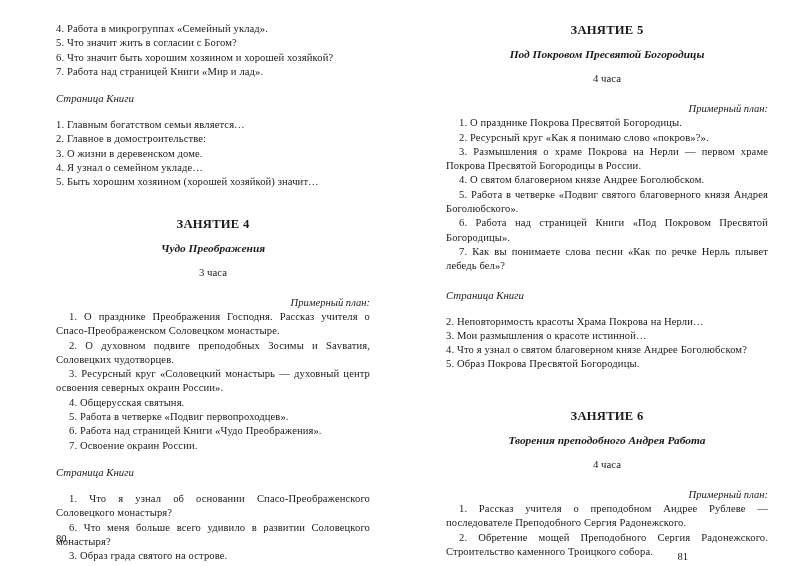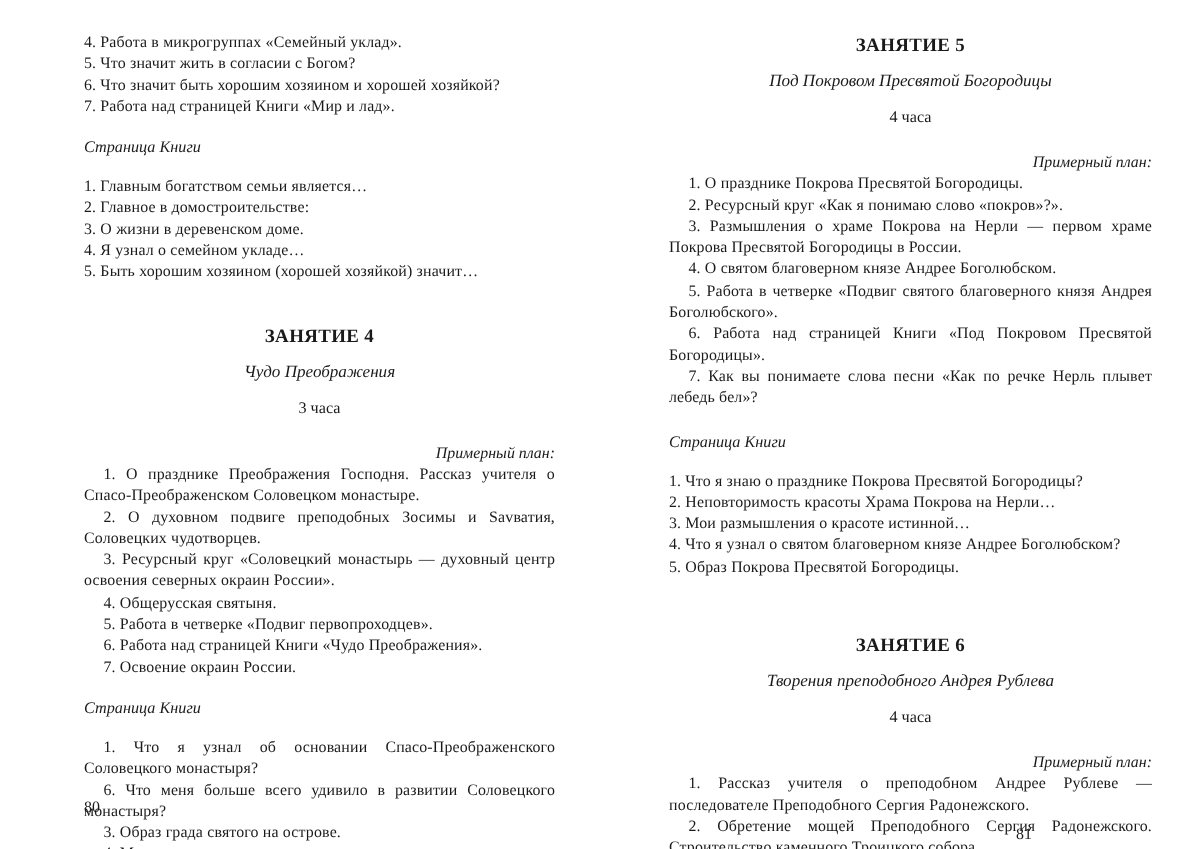--- a/index.html
+++ b/index.html
@@ -56,21 +56,21 @@
   .h-zanyatie {
     font-size: 12.6px;
     font-weight: bold;
     text-align: center;
     letter-spacing: 0.02em;
     margin: 0;
     line-height: 16px;
   }
   .h-title {
     font-size: 11.4px;
-    font-weight: normal;
+    font-weight: bold;
     font-style: italic;
     text-align: center;
     margin: 0;
     line-height: 16px;
   }
   .h-hours {
     font-size: 10.8px;
     font-weight: normal;
     text-align: center;
     margin: 0;
@@ -185,32 +185,31 @@
         <p class="line">5. Работа в четверке «Подвиг святого благоверного князя Андрея Боголюбского».</p>
         <p class="line">6. Работа над страницей Книги «Под Покровом Пресвятой Богородицы».</p>
         <p class="line">7. Как вы понимаете слова песни «Как по речке Нерль плывет лебедь бел»?</p>
       </div>
 
       <div class="sp-14"></div>
       <p class="h-stranitsa">Страница Книги</p>
       <div class="sp-12"></div>
 
       <div class="block tight">
-        <p class="line">1. Что я знаю о празднике Покрова Пресвятой Богородицы?</p>
         <p class="line">2. Неповторимость красоты Храма Покрова на Нерли…</p>
         <p class="line">3. Мои размышления о красоте истинной…</p>
         <p class="line">4. Что я узнал о святом благоверном князе Андрее Боголюбском?</p>
         <p class="line">5. Образ Покрова Пресвятой Богородицы.</p>
       </div>
 
       <div class="sp-26"></div>
       <div class="sp-10"></div>
       <p class="h-zanyatie">ЗАНЯТИЕ 6</p>
       <div class="sp-8"></div>
-      <p class="h-title">Творения преподобного Андрея Рублева</p>
+      <p class="h-title">Творения преподобного Андрея Работа</p>
       <div class="sp-8"></div>
       <p class="h-hours">4 часа</p>
       <div class="sp-16"></div>
 
       <p class="h-plan">Примерный план:</p>
       <div class="block">
         <p class="line">1. Рассказ учителя о преподобном Андрее Рублеве — последователе Преподобного Сергия Радонежского.</p>
         <p class="line">2. Обретение мощей Преподобного Сергия Радонежского. Строительство каменного Троицкого собора.</p>
 
       </div>

